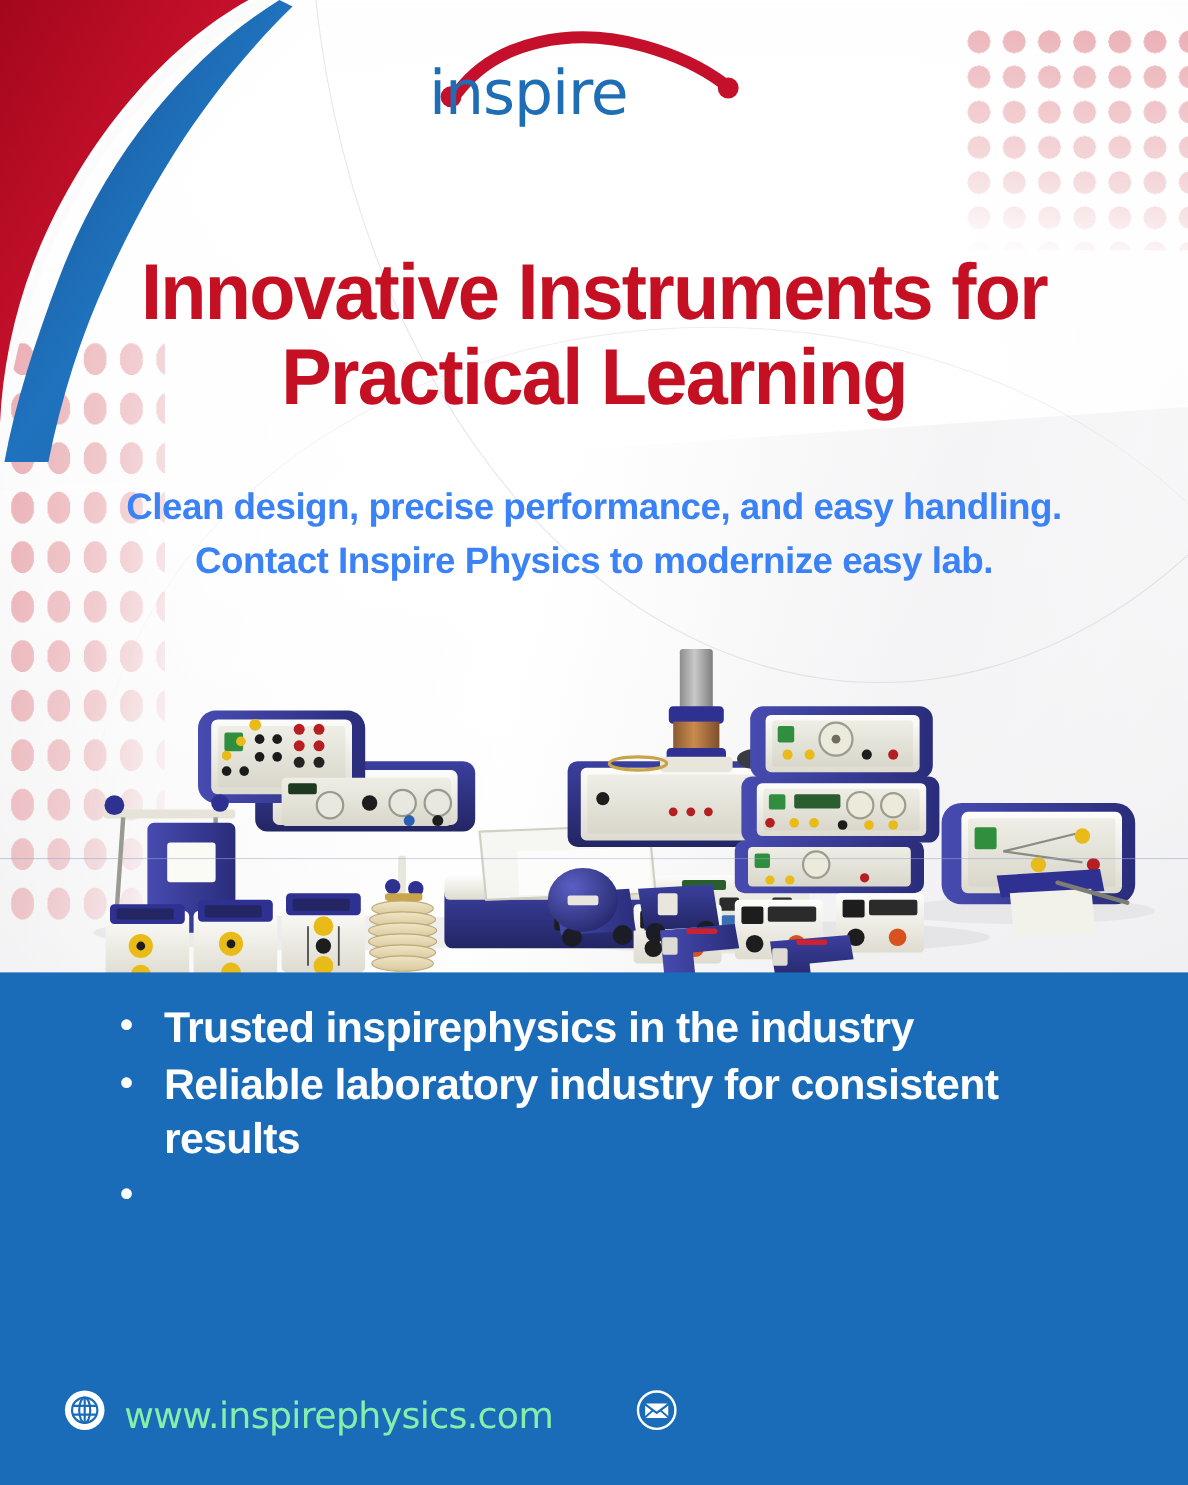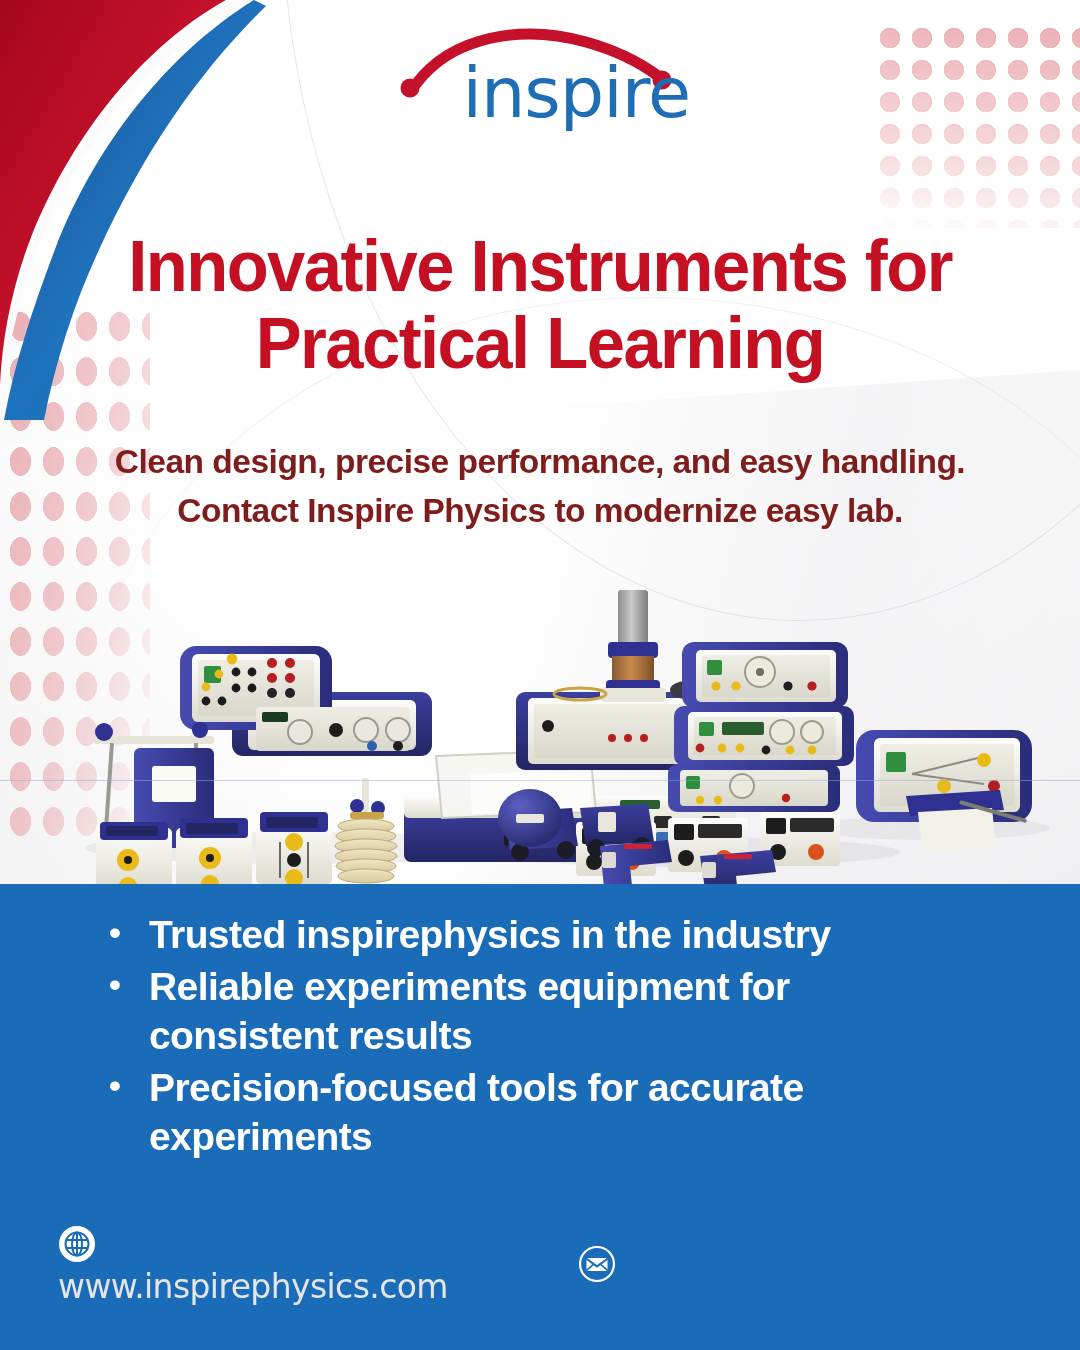--- a/index.html
+++ b/index.html
@@ -78,44 +78,44 @@
 
   
   .logo{
     position:absolute; left:0; right:0; top:28px;
     display:flex; flex-direction:column; align-items:center;
   }
   .logo-mark{ position:relative; width:300px; height:128px; }
   .logo-arc{ position:absolute; left:0; top:0; }
   .logo-word{
     position:absolute; left:0; top:30px; width:300px;
-    text-align:right;
+    text-align:left;
     font-family:"DejaVu Sans", sans-serif;
-    font-size:70px; font-weight:400; letter-spacing:-1px;
+    font-size:56px; font-weight:400; letter-spacing:-1px;
     color:#1f6db5; line-height:1;
   }
 
   
   .headline{
     position:absolute; left:50px; right:50px; top:228px;
     text-align:center;
     color:#c41022;
     font-family:"Liberation Sans", sans-serif;
     font-weight:700;
     font-size:72px;
     line-height:1.07;
     letter-spacing:-1.6px;
     transform:scaleX(.955);
   }
   .headline .l2{ display:block; }
 
   .subhead{
     position:absolute; left:56px; right:56px; top:438px;
     text-align:center;
-    color:#7f1d1d;
+    color:#3b82f6;
     font-weight:700;
     font-size:33.5px;
     line-height:1.46;
     letter-spacing:-.5px;
   }
   .subhead .s2{ display:block; }
 
   
   .photo{
     position:absolute; left:0; top:560px; width:1080px; height:330px;
@@ -141,21 +141,21 @@
   .bullet .dot{
     flex:0 0 44px; font-size:34px; line-height:1.35; text-align:left;
     padding-left:4px;
   }
   .bullet .txt{ flex:1 1 auto; max-width:800px; }
 
   .contacts{
     position:absolute; left:58px; right:40px; bottom:44px;
     display:flex; align-items:center;
   }
-  .contact{ display:flex; align-items:flex-start; color:#e5e5e5;flex-direction:column; }
+  .contact{ display:flex; align-items:flex-end; color:#86efac; }
   .contact.web{ width:520px; }
   .contact .ico{ flex:0 0 auto; margin-right:17px; display:block; }
   .contact .label{
     font-family:"DejaVu Sans", sans-serif;
     font-size:33px; font-weight:400; letter-spacing:-.6px;
     white-space:nowrap;
   }
 </style>
 </head>
 <body>
@@ -520,25 +520,24 @@
 
   <div class="panel">
 
     <div class="bullets">
       <div class="bullet">
         <span class="dot">•</span>
         <span class="txt">Trusted inspirephysics in the industry</span>
       </div>
       <div class="bullet">
         <span class="dot">•</span>
-        <span class="txt">Reliable experiments equipment for consistent results</span>
+        <span class="txt">Reliable laboratory industry for consistent results</span>
       </div>
       <div class="bullet">
         <span class="dot">•</span>
-        <span class="txt">Precision-focused tools for accurate experiments</span>
       </div>
     </div>
 
     <div class="contacts">
 
       <div class="contact web">
         <span class="ico">
           <svg width="38" height="38" viewBox="0 0 38 38">
             <circle cx="19" cy="19" r="18" fill="#ffffff"></circle>
             <circle cx="19" cy="19" r="11.5" fill="none" stroke="#1a6cb8" stroke-width="2"></circle>

